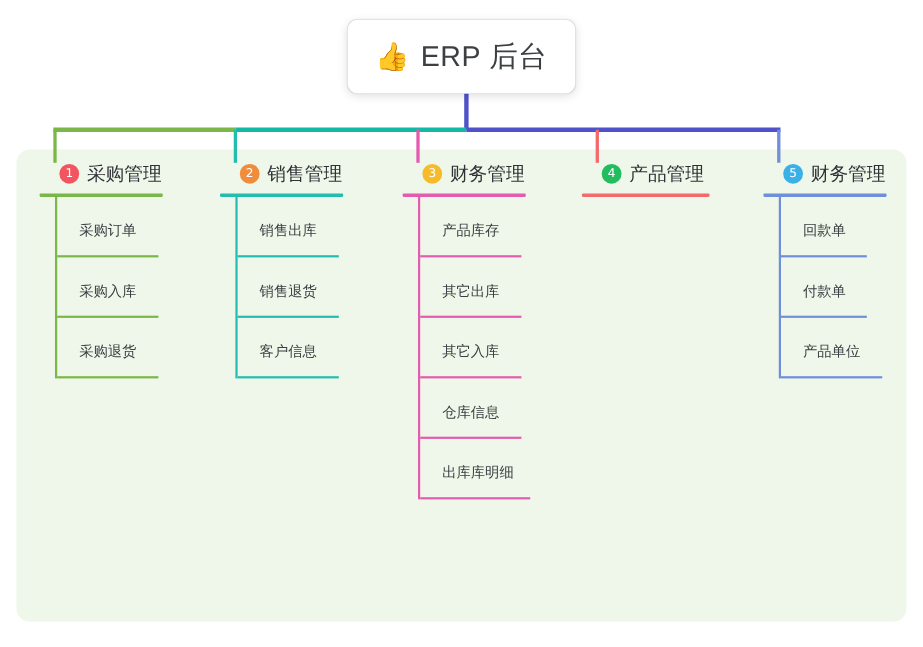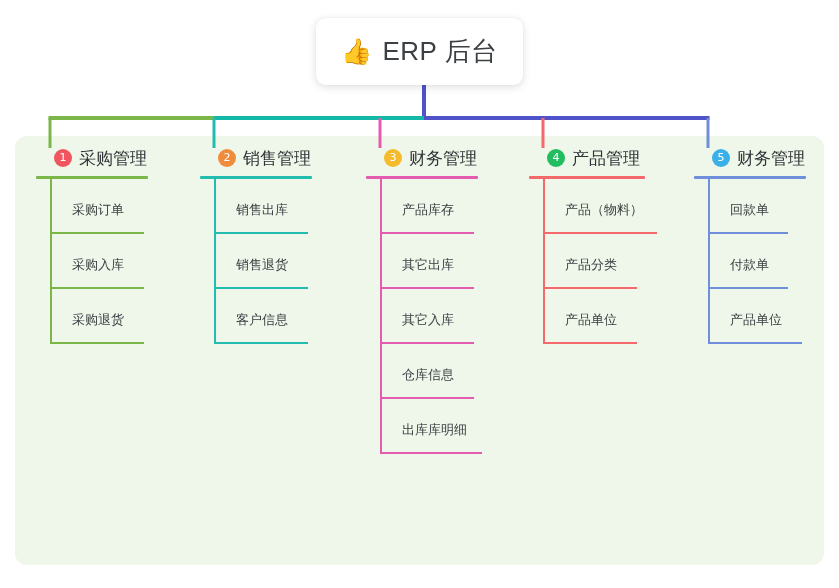--- a/index.html
+++ b/index.html
@@ -233,35 +233,20 @@
             <div class="item-rule" style="width: 100px; background: rgb(228, 92, 175);"></div>
           </div>
         </div>
       </div>
       <div class="column" style="left: 529px; width: 160px;">
         <div class="col-head">
           <span class="badge" style="background: rgb(34, 189, 94);">4</span>
           <span class="col-title">产品管理</span>
         </div>
         <div class="head-rule" style="width: 116px; background: rgb(244, 105, 107);"></div>
-        <div class="items">
-          <div class="spine" style="background: rgb(244, 105, 107);"></div>
-          <div class="item">
-            <span class="item-label">产品（物料）</span>
-            <div class="item-rule" style="width: 112px; background: rgb(244, 105, 107);"></div>
-          </div>
-          <div class="item">
-            <span class="item-label">产品分类</span>
-            <div class="item-rule" style="width: 92px; background: rgb(244, 105, 107);"></div>
-          </div>
-          <div class="item">
-            <span class="item-label">产品单位</span>
-            <div class="item-rule" style="width: 92px; background: rgb(244, 105, 107);"></div>
-          </div>
-        </div>
       </div>
       <div class="column" style="left: 694px; width: 150px;">
         <div class="col-head">
           <span class="badge" style="background: rgb(58, 176, 232);">5</span>
           <span class="col-title">财务管理</span>
         </div>
         <div class="head-rule" style="width: 112px; background: rgb(111, 143, 219);"></div>
         <div class="items">
           <div class="spine" style="background: rgb(111, 143, 219);"></div>
           <div class="item">

